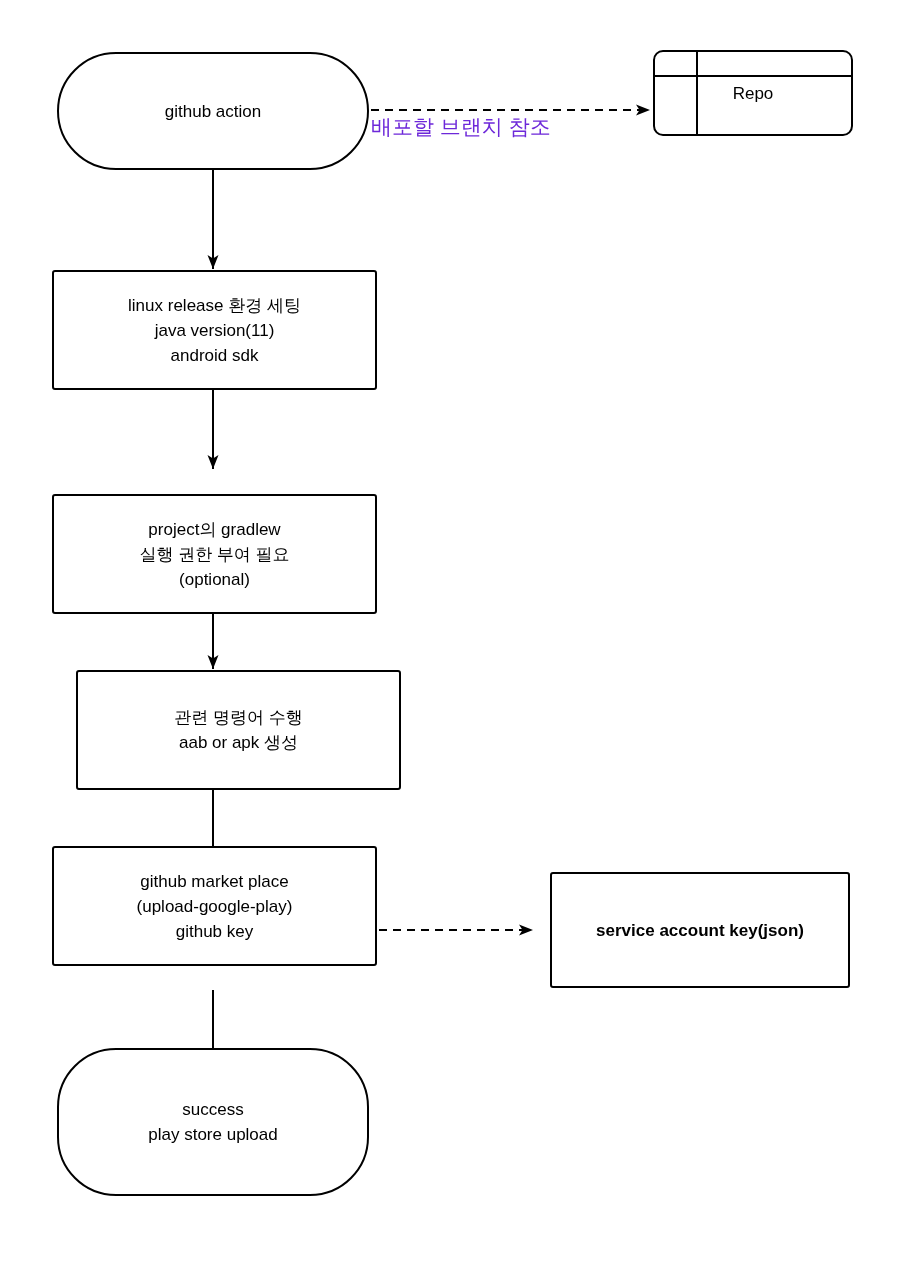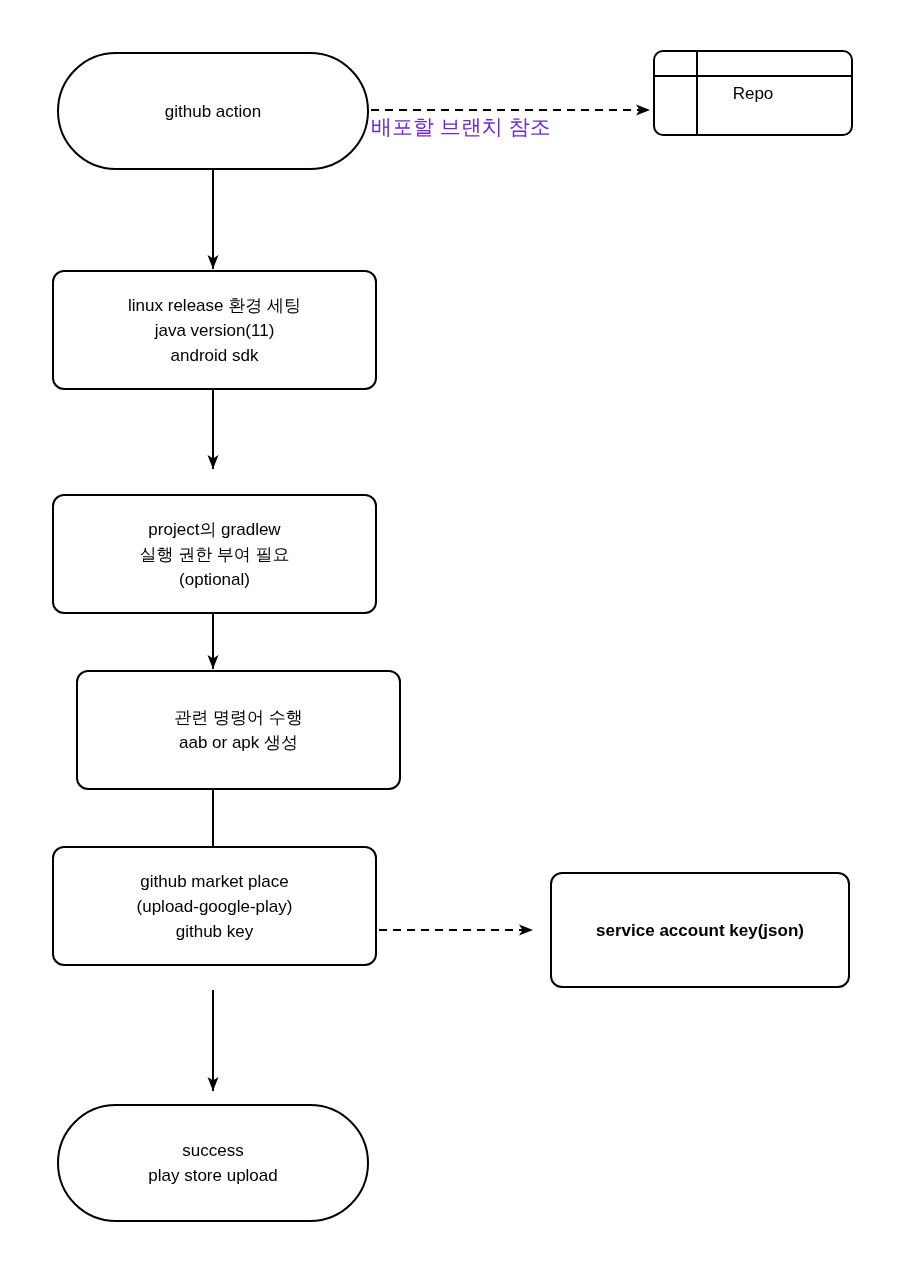--- a/index.html
+++ b/index.html
@@ -26,29 +26,29 @@
     display: flex;
     flex-direction: column;
     align-items: center;
     justify-content: center;
     text-align: center;
     font-size: 17px;
     line-height: 25px;
     z-index: 2;
   }
   .stadium { border-radius: 59px; }
-  .rounded { border-radius: 12px; }
+  .rounded { border-radius: 3px; }
   .node-start   { left: 57px;  top: 52px;   width: 312px; height: 118px; }
   .node-repo    { left: 653px; top: 50px;   width: 200px; height: 86px; border-radius: 10px; }
   .node-env     { left: 52px;  top: 270px;  width: 325px; height: 120px; }
   .node-gradlew { left: 52px;  top: 494px;  width: 325px; height: 120px; }
   .node-build   { left: 52px;  top: 670px;  width: 325px; height: 120px; margin-left: 24px; }
   .node-market  { left: 52px;  top: 846px;  width: 325px; height: 120px; }
   .node-servkey { left: 550px; top: 872px;  width: 300px; height: 116px; font-weight: bold; }
-  .node-end     { left: 57px;  top: 1104px; width: 312px; height: 118px; }
+  .node-end     { left: 57px;  top: 1048px; width: 312px; height: 148px; }
   .repo-hline {
     position: absolute;
     left: 0; right: 0; top: 23px;
     height: 2px;
     background: #000000;
   }
   .repo-vline {
     position: absolute;
     top: 0; bottom: 0; left: 41px;
     width: 2px;

